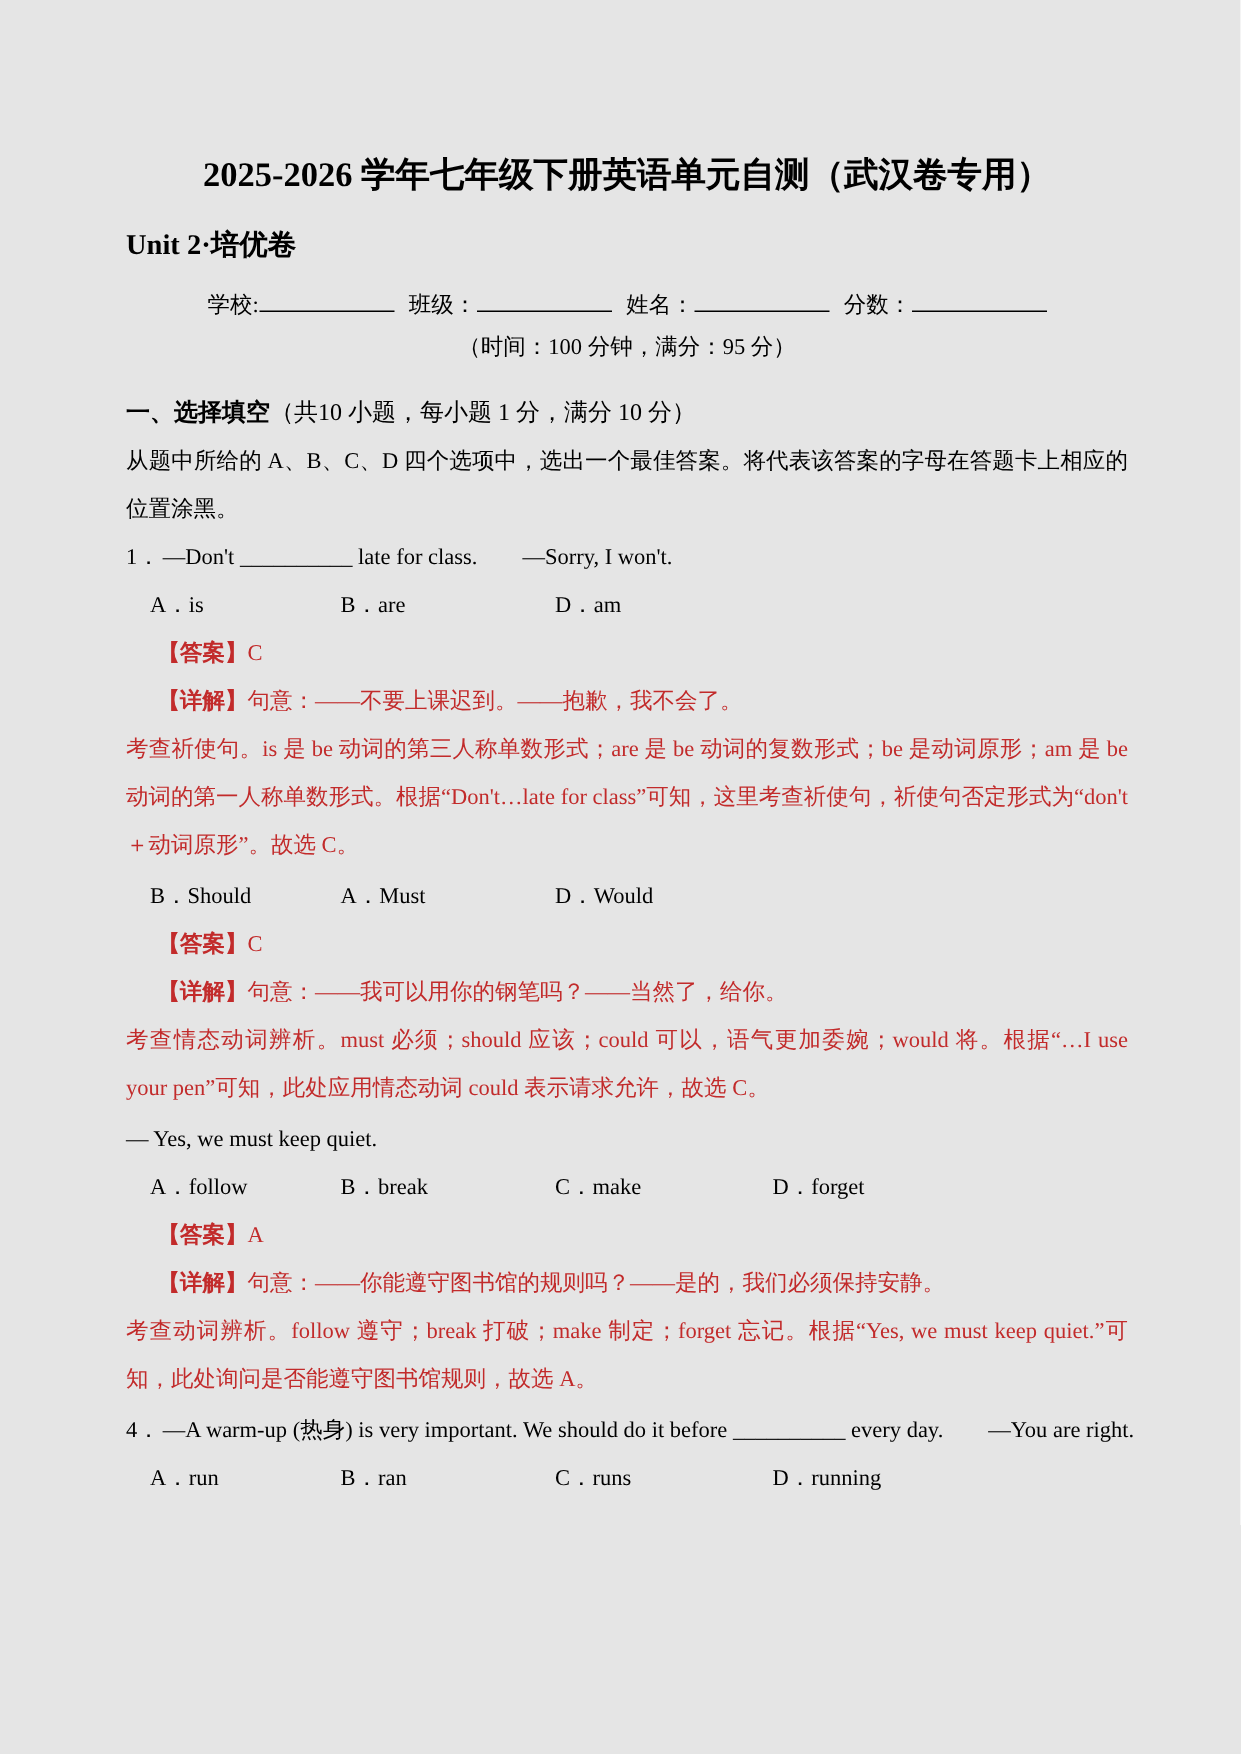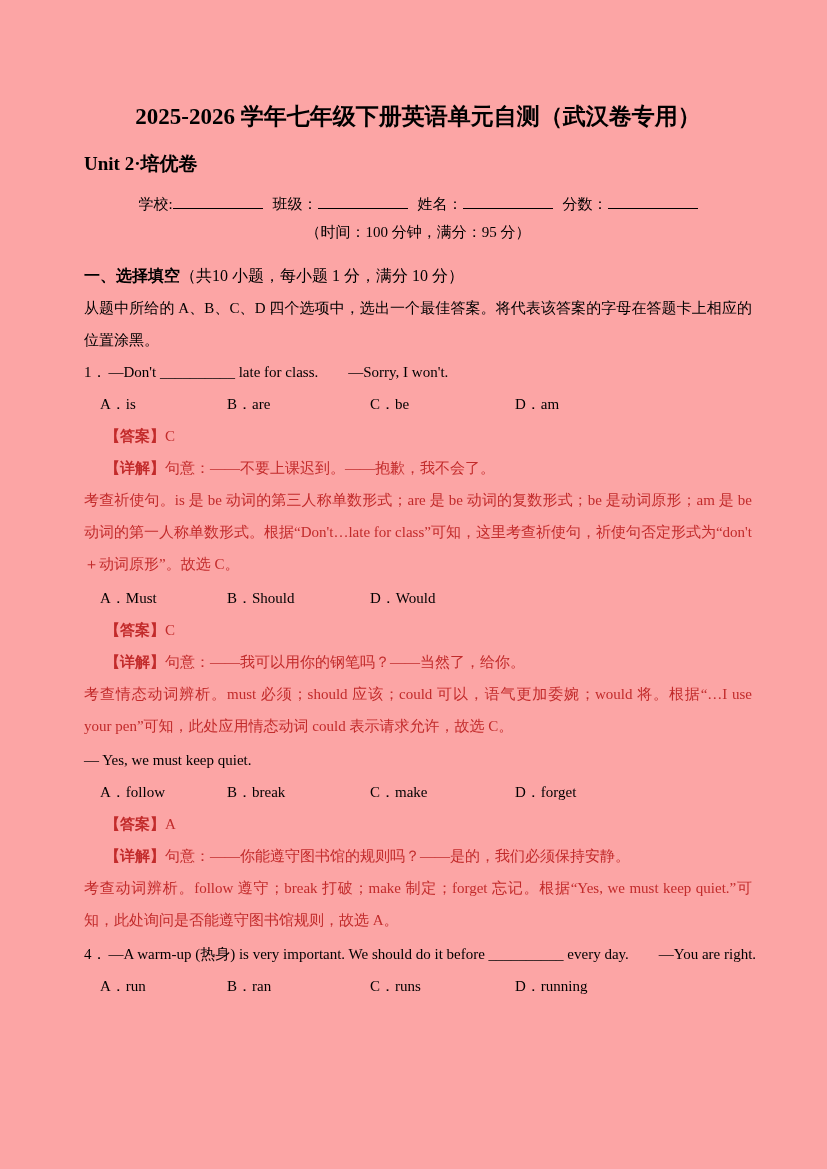--- a/index.html
+++ b/index.html
@@ -1,21 +1,21 @@
 <!DOCTYPE html>
 <html style="--red: #C22B2B;"><head>
 <meta charset="utf-8">
 <style>
   html, body { margin: 0; padding: 0; background: #ffffff; }
   .page {
     position: relative;
     width: 827px;
     height: 1169px;
     margin: 0 auto;
-    background: #fca5a5;
+    background: #e5e5e5;
     box-sizing: border-box;
     padding: 100px 75px 0 84px;
     font-family: "Liberation Serif", "DejaVu Serif", serif;
     font-size: 15px;
     color: #000000;
     overflow: hidden;
   }
   .title {
     text-align: center;
     font-weight: bold;
@@ -91,31 +91,30 @@
   <p class="sec-heading"><span class="hb">一、选择填空</span><span>（共10 小题，每小题 1 分，满分 10 分）</span></p>
 
   <p class="instr">从题中所给的 A、B、C、D 四个选项中，选出一个最佳答案。将代表该答案的字母在答题卡上相应的位置涂黑。</p>
 
   <div id="questions">
       <div class="q-block">
         <p class="line"><span class="qnum">1．</span><span>—Don't __________ late for class.　　—Sorry, I won't.</span></p>
         <div class="options">
           <span class="opt">A．is</span>
           <span class="opt">B．are</span>
-          <span class="opt">C．be</span>
           <span class="opt">D．am</span>
         </div>
         <p class="line"><span class="red bold">【答案】</span><span class="red">C</span></p>
         <p class="line"><span class="red bold">【详解】</span><span class="red">句意：——不要上课迟到。——抱歉，我不会了。</span></p>
         <p class="detail red">考查祈使句。is 是 be 动词的第三人称单数形式；are 是 be 动词的复数形式；be 是动词原形；am 是 be 动词的第一人称单数形式。根据“Don't…late for class”可知，这里考查祈使句，祈使句否定形式为“don't＋动词原形”。故选 C。</p>
       </div>
       <div class="q-block">
         <div class="options">
+          <span class="opt">B．Should</span>
           <span class="opt">A．Must</span>
-          <span class="opt">B．Should</span>
           <span class="opt">D．Would</span>
         </div>
         <p class="line"><span class="red bold">【答案】</span><span class="red">C</span></p>
         <p class="line"><span class="red bold">【详解】</span><span class="red">句意：——我可以用你的钢笔吗？——当然了，给你。</span></p>
         <p class="detail red">考查情态动词辨析。must 必须；should 应该；could 可以，语气更加委婉；would 将。根据“…I use your pen”可知，此处应用情态动词 could 表示请求允许，故选 C。</p>
       </div>
       <div class="q-block">
         <p class="line">— Yes, we must keep quiet.</p>
         <div class="options">
           <span class="opt">A．follow</span>

